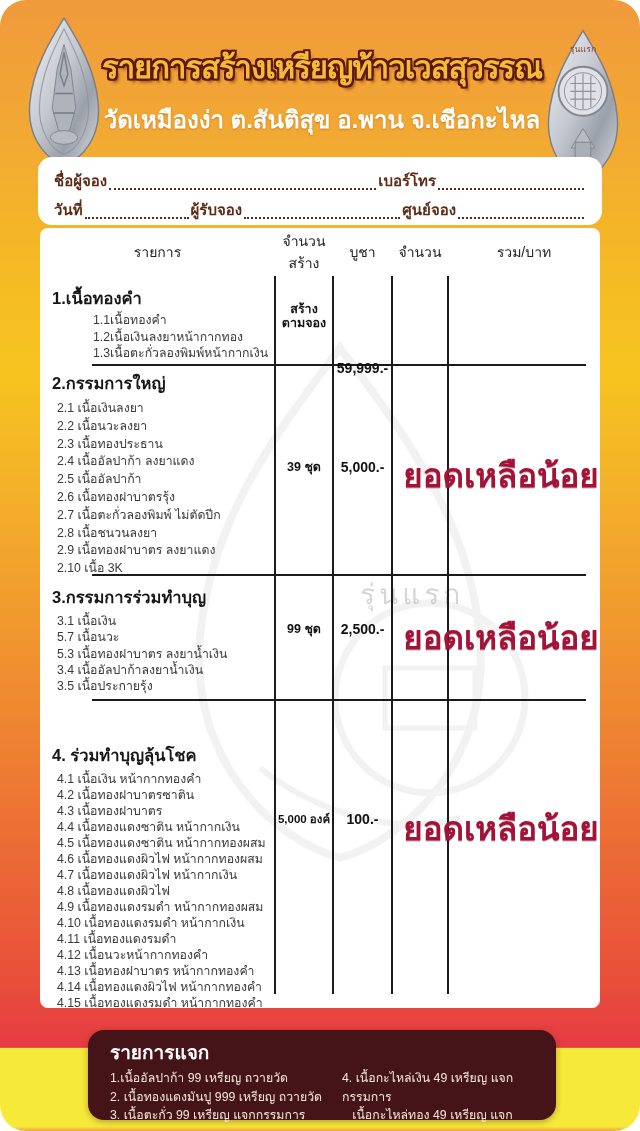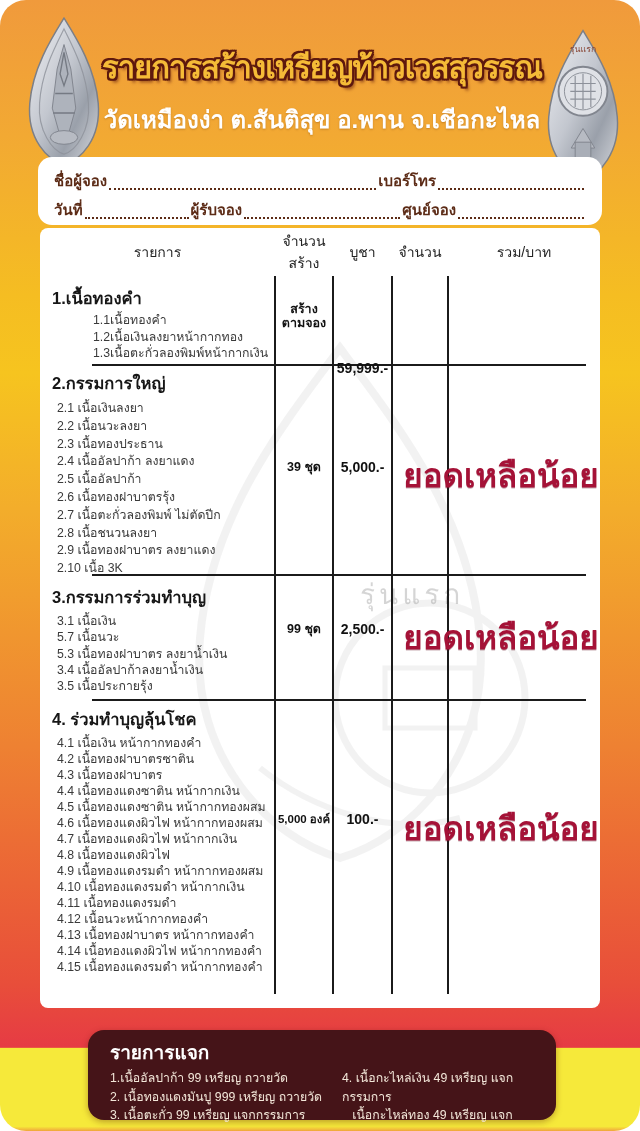--- a/index.html
+++ b/index.html
@@ -177,21 +177,21 @@
           <div>5.7 เนื้อนวะ</div>
           <div>5.3 เนื้อทองฝาบาตร ลงยาน้ำเงิน</div>
           <div>3.4 เนื้ออัลปาก้าลงยาน้ำเงิน</div>
           <div>3.5 เนื้อประกายรุ้ง</div>
         </div>
     </div>
     <div class="val made" style="top:394px;">99 ชุด</div>
     <div class="val price" style="top:393px;">2,500.-</div>
     <div class="note" style="top:391px;">ยอดเหลือน้อย</div>
 
-    <div class="sec s4" style="top:464px;height:300px;padding-top:14px;">
+    <div class="sec s4" style="top:500px;height:300px;padding-top:14px;">
       <div class="stitle">4. ร่วมทำบุญลุ้นโชค</div>
       <div class="items">
           <div>4.1 เนื้อเงิน หน้ากากทองคำ</div>
           <div>4.2 เนื้อทองฝาบาตรซาติน</div>
           <div>4.3 เนื้อทองฝาบาตร</div>
           <div>4.4 เนื้อทองแดงซาติน หน้ากากเงิน</div>
           <div>4.5 เนื้อทองแดงซาติน หน้ากากทองผสม</div>
           <div>4.6 เนื้อทองแดงผิวไฟ หน้ากากทองผสม</div>
           <div>4.7 เนื้อทองแดงผิวไฟ  หน้ากากเงิน</div>
           <div>4.8 เนื้อทองแดงผิวไฟ</div>

